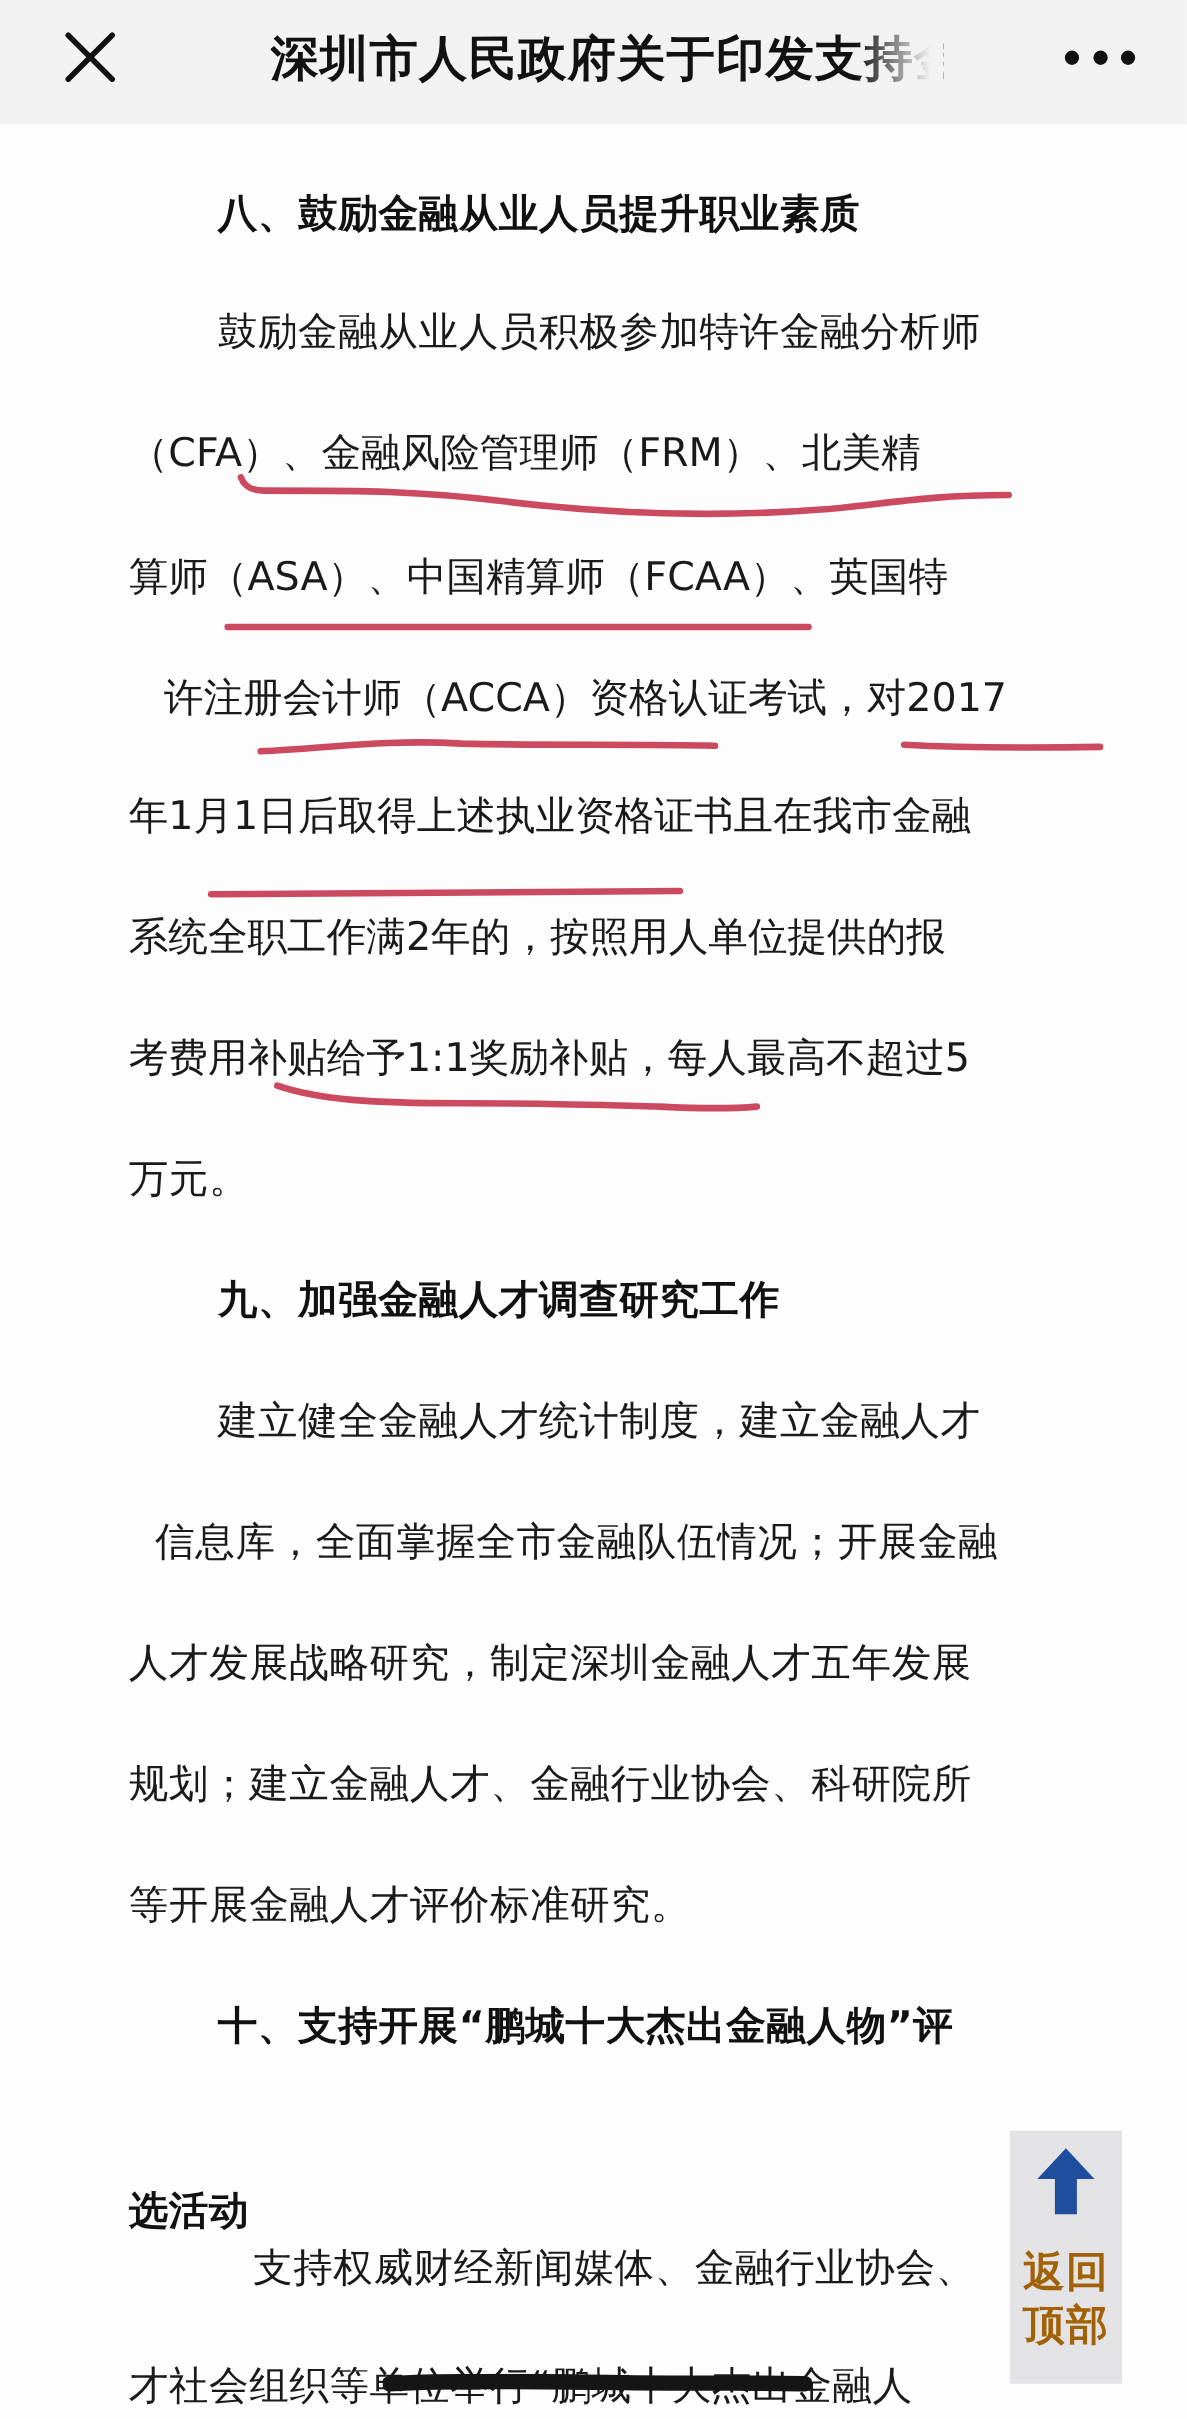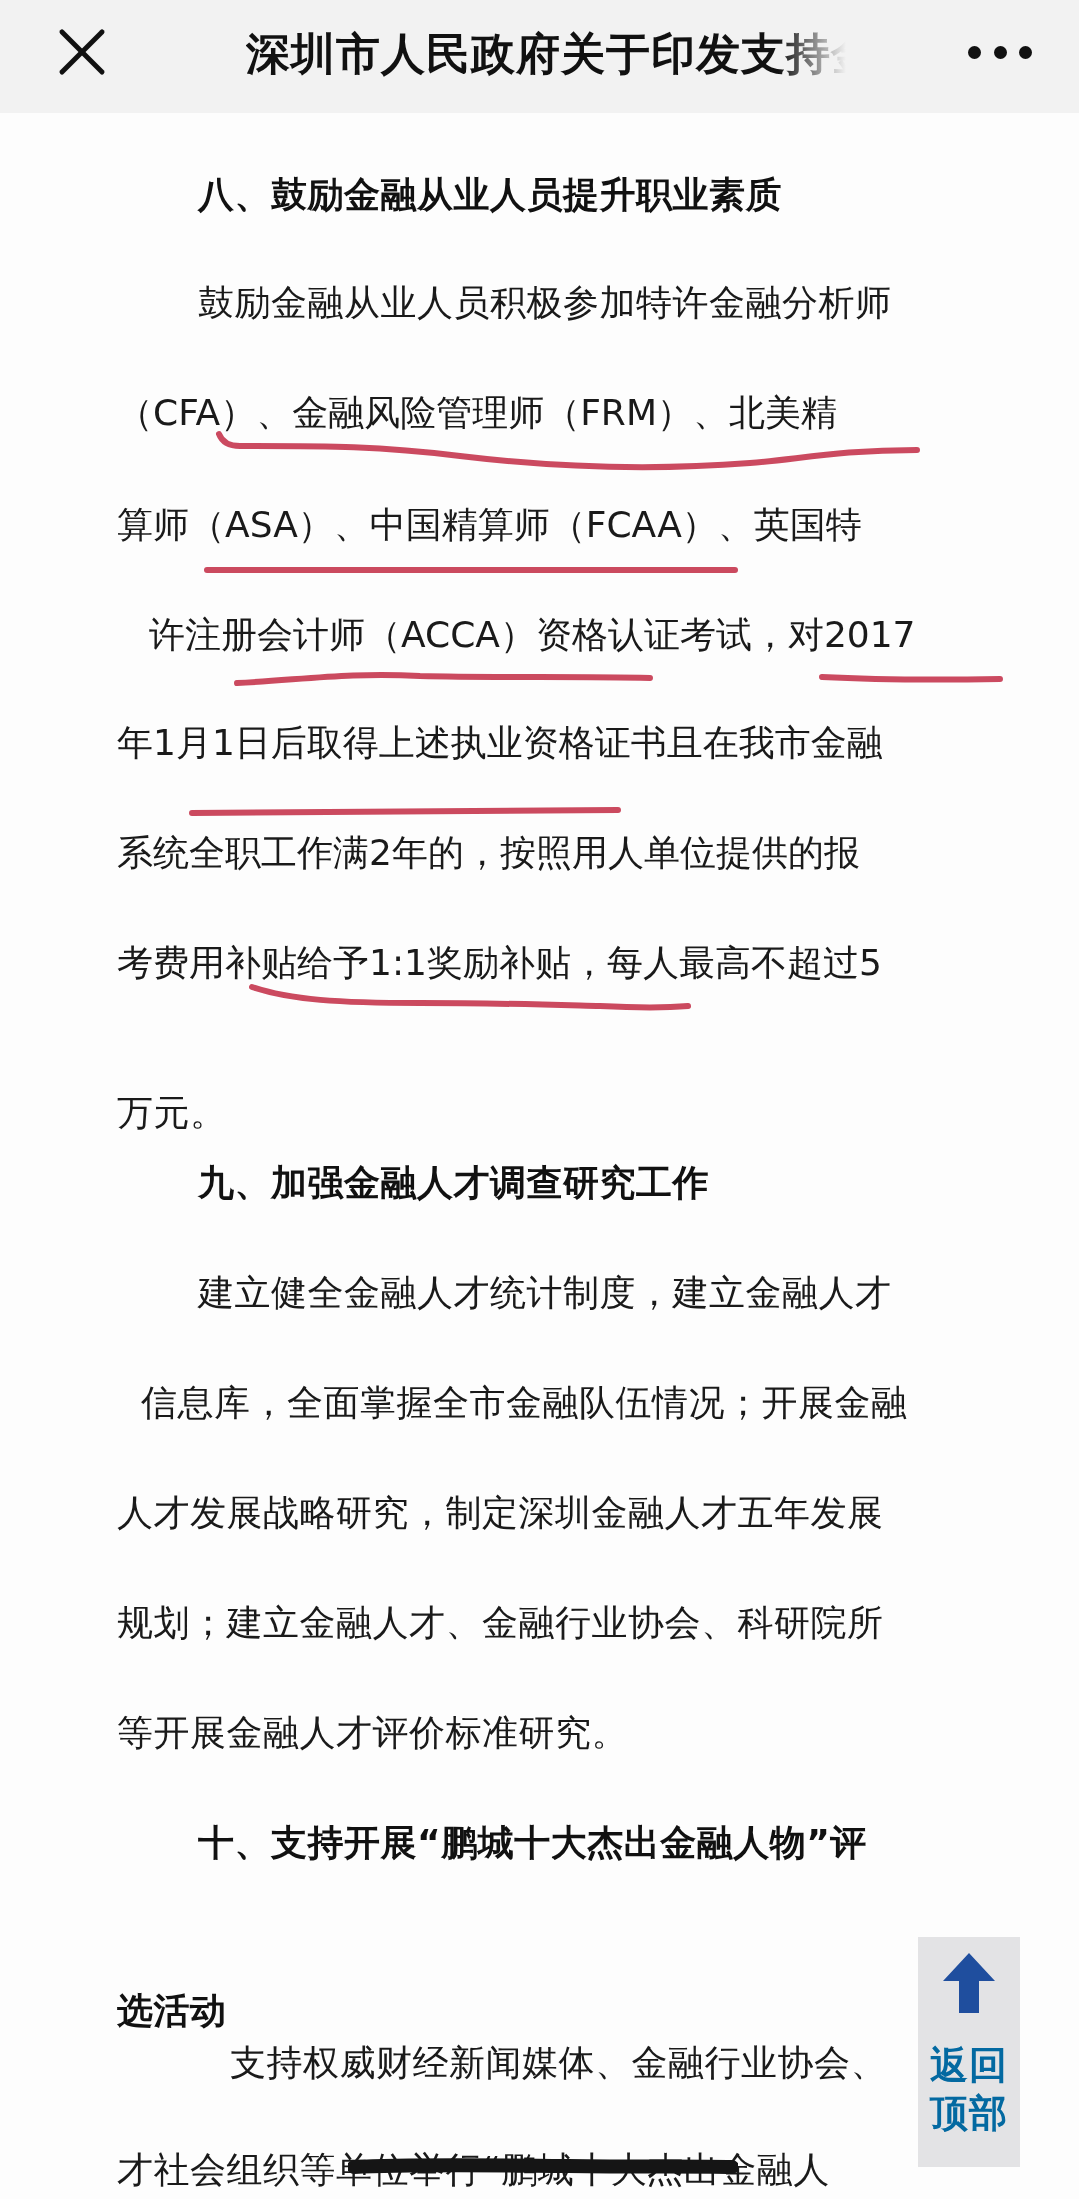--- a/index.html
+++ b/index.html
@@ -84,21 +84,21 @@
     background: #e3e3e5;
     cursor: pointer;
   }
   .back-top .arrow {
     position: absolute; left: 21px; top: 14px; width: 60px; height: 66px;
   }
   .back-top .label {
     position: absolute; left: 0; top: 104px; width: 102px;
     text-align: center;
     font-size: 38px; line-height: 48px;
-    color: #0369a1;
+    color: #a16207;
     font-weight: bold;
     letter-spacing: 1px;
   }
   .scribble {
     position: absolute;
     left: 348px; top: 2158px;
     width: 390px; height: 18px;
     pointer-events: none;
   }
 </style>
@@ -126,21 +126,21 @@
 <div>
 
   <div class="line heading" style="left:198px; top:170px;">八、鼓励金融从业人员提升职业素质</div>
   <div class="line" style="left:198px; top:278px;">鼓励金融从业人员积极参加特许金融分析师</div>
   <div class="line" style="left:117px; top:388px; letter-spacing:0px;">（CFA）、金融风险管理师（FRM）、北美精</div>
   <div class="line" style="left:117px; top:500px; letter-spacing:0px;">算师（ASA）、中国精算师（FCAA）、英国特</div>
   <div class="line" style="left:117px; top:610px; letter-spacing:0px;margin-left:32px;">许注册会计师（ACCA）资格认证考试，对2017</div>
   <div class="line" style="left:117px; top:718px; letter-spacing:0px;">年1月1日后取得上述执业资格证书且在我市金融</div>
   <div class="line" style="left:117px; top:828px; letter-spacing:0px;">系统全职工作满2年的，按照用人单位提供的报</div>
   <div class="line" style="left:117px; top:938px; letter-spacing:0px;">考费用补贴给予1:1奖励补贴，每人最高不超过5</div>
-  <div class="line" style="left:117px; top:1048px;margin-top:40px;">万元。</div>
+  <div class="line" style="left:117px; top:1048px;">万元。</div>
 
   <div class="line heading" style="left:198px; top:1158px;">九、加强金融人才调查研究工作</div>
   <div class="line" style="left:198px; top:1268px;">建立健全金融人才统计制度，建立金融人才</div>
   <div class="line" style="left:117px; top:1378px;margin-left:24px;">信息库，全面掌握全市金融队伍情况；开展金融</div>
   <div class="line" style="left:117px; top:1488px;text-align:right;">人才发展战略研究，制定深圳金融人才五年发展</div>
   <div class="line" style="left:117px; top:1598px;">规划；建立金融人才、金融行业协会、科研院所</div>
   <div class="line" style="left:117px; top:1708px;">等开展金融人才评价标准研究。</div>
 
   <div class="line heading" style="left:198px; top:1818px;">十、支持开展“鹏城十大杰出金融人物”评</div>
   <div class="line heading" style="left:117px; top:1986px;">选活动</div>

